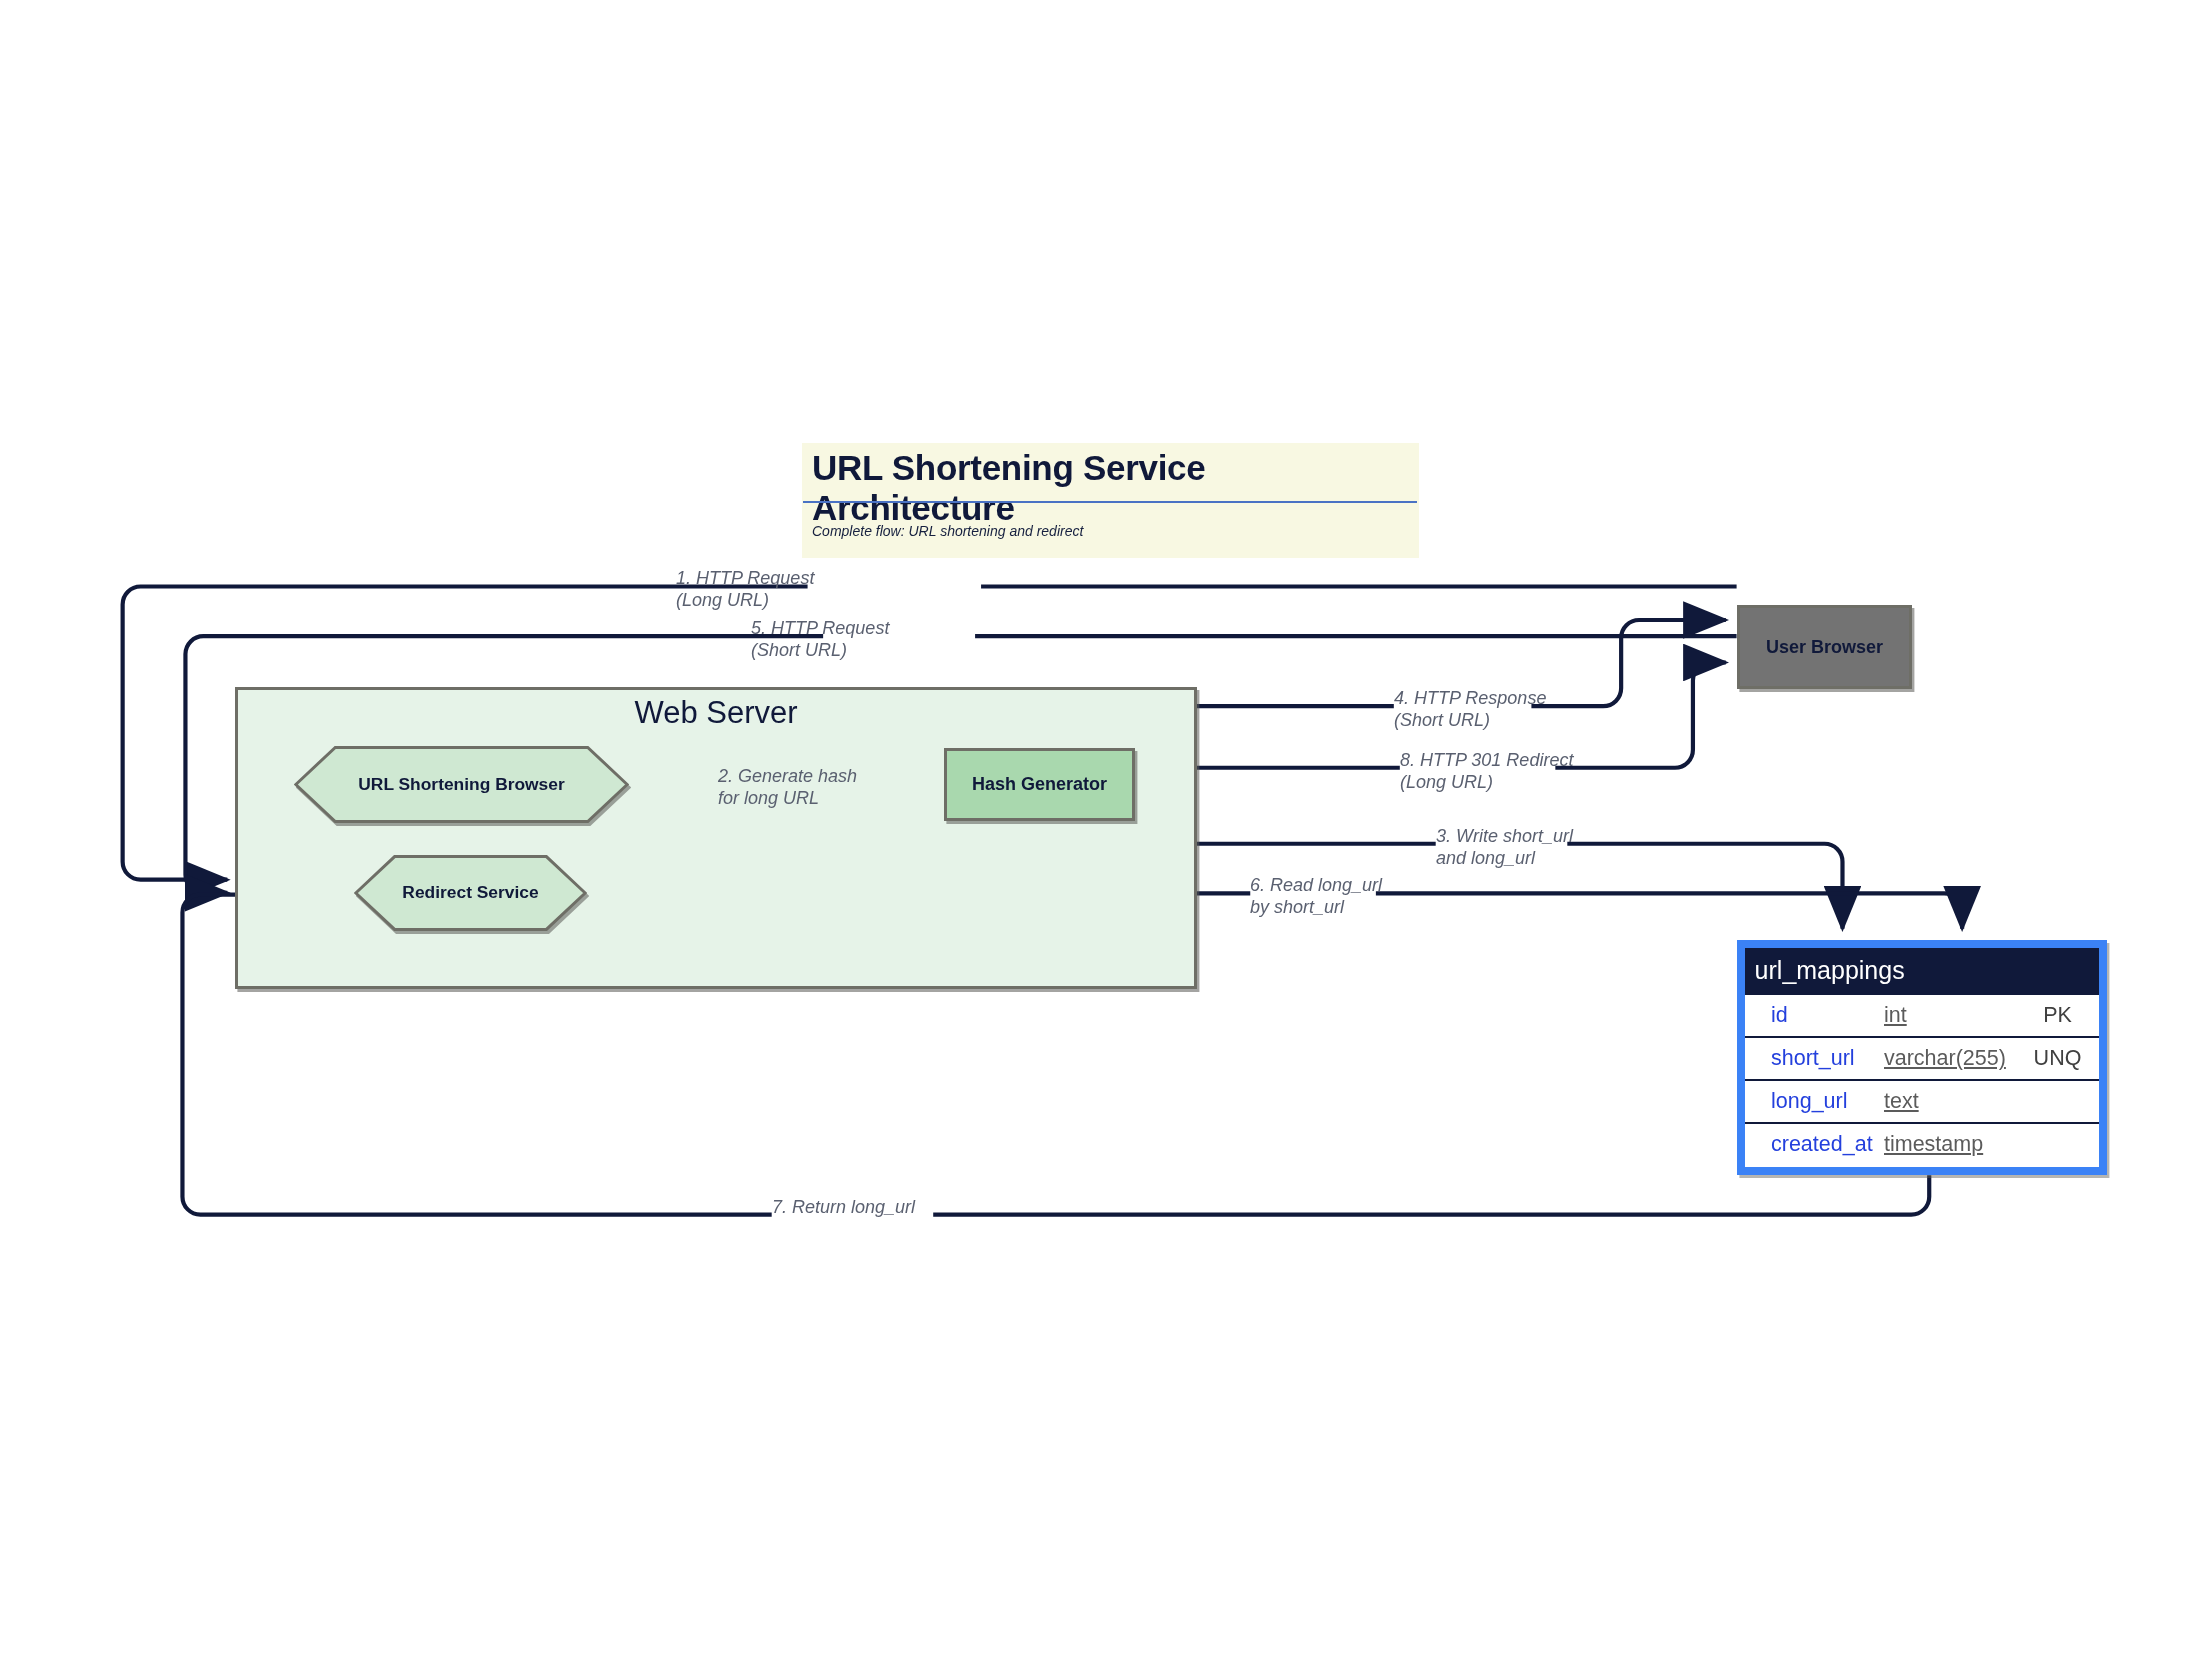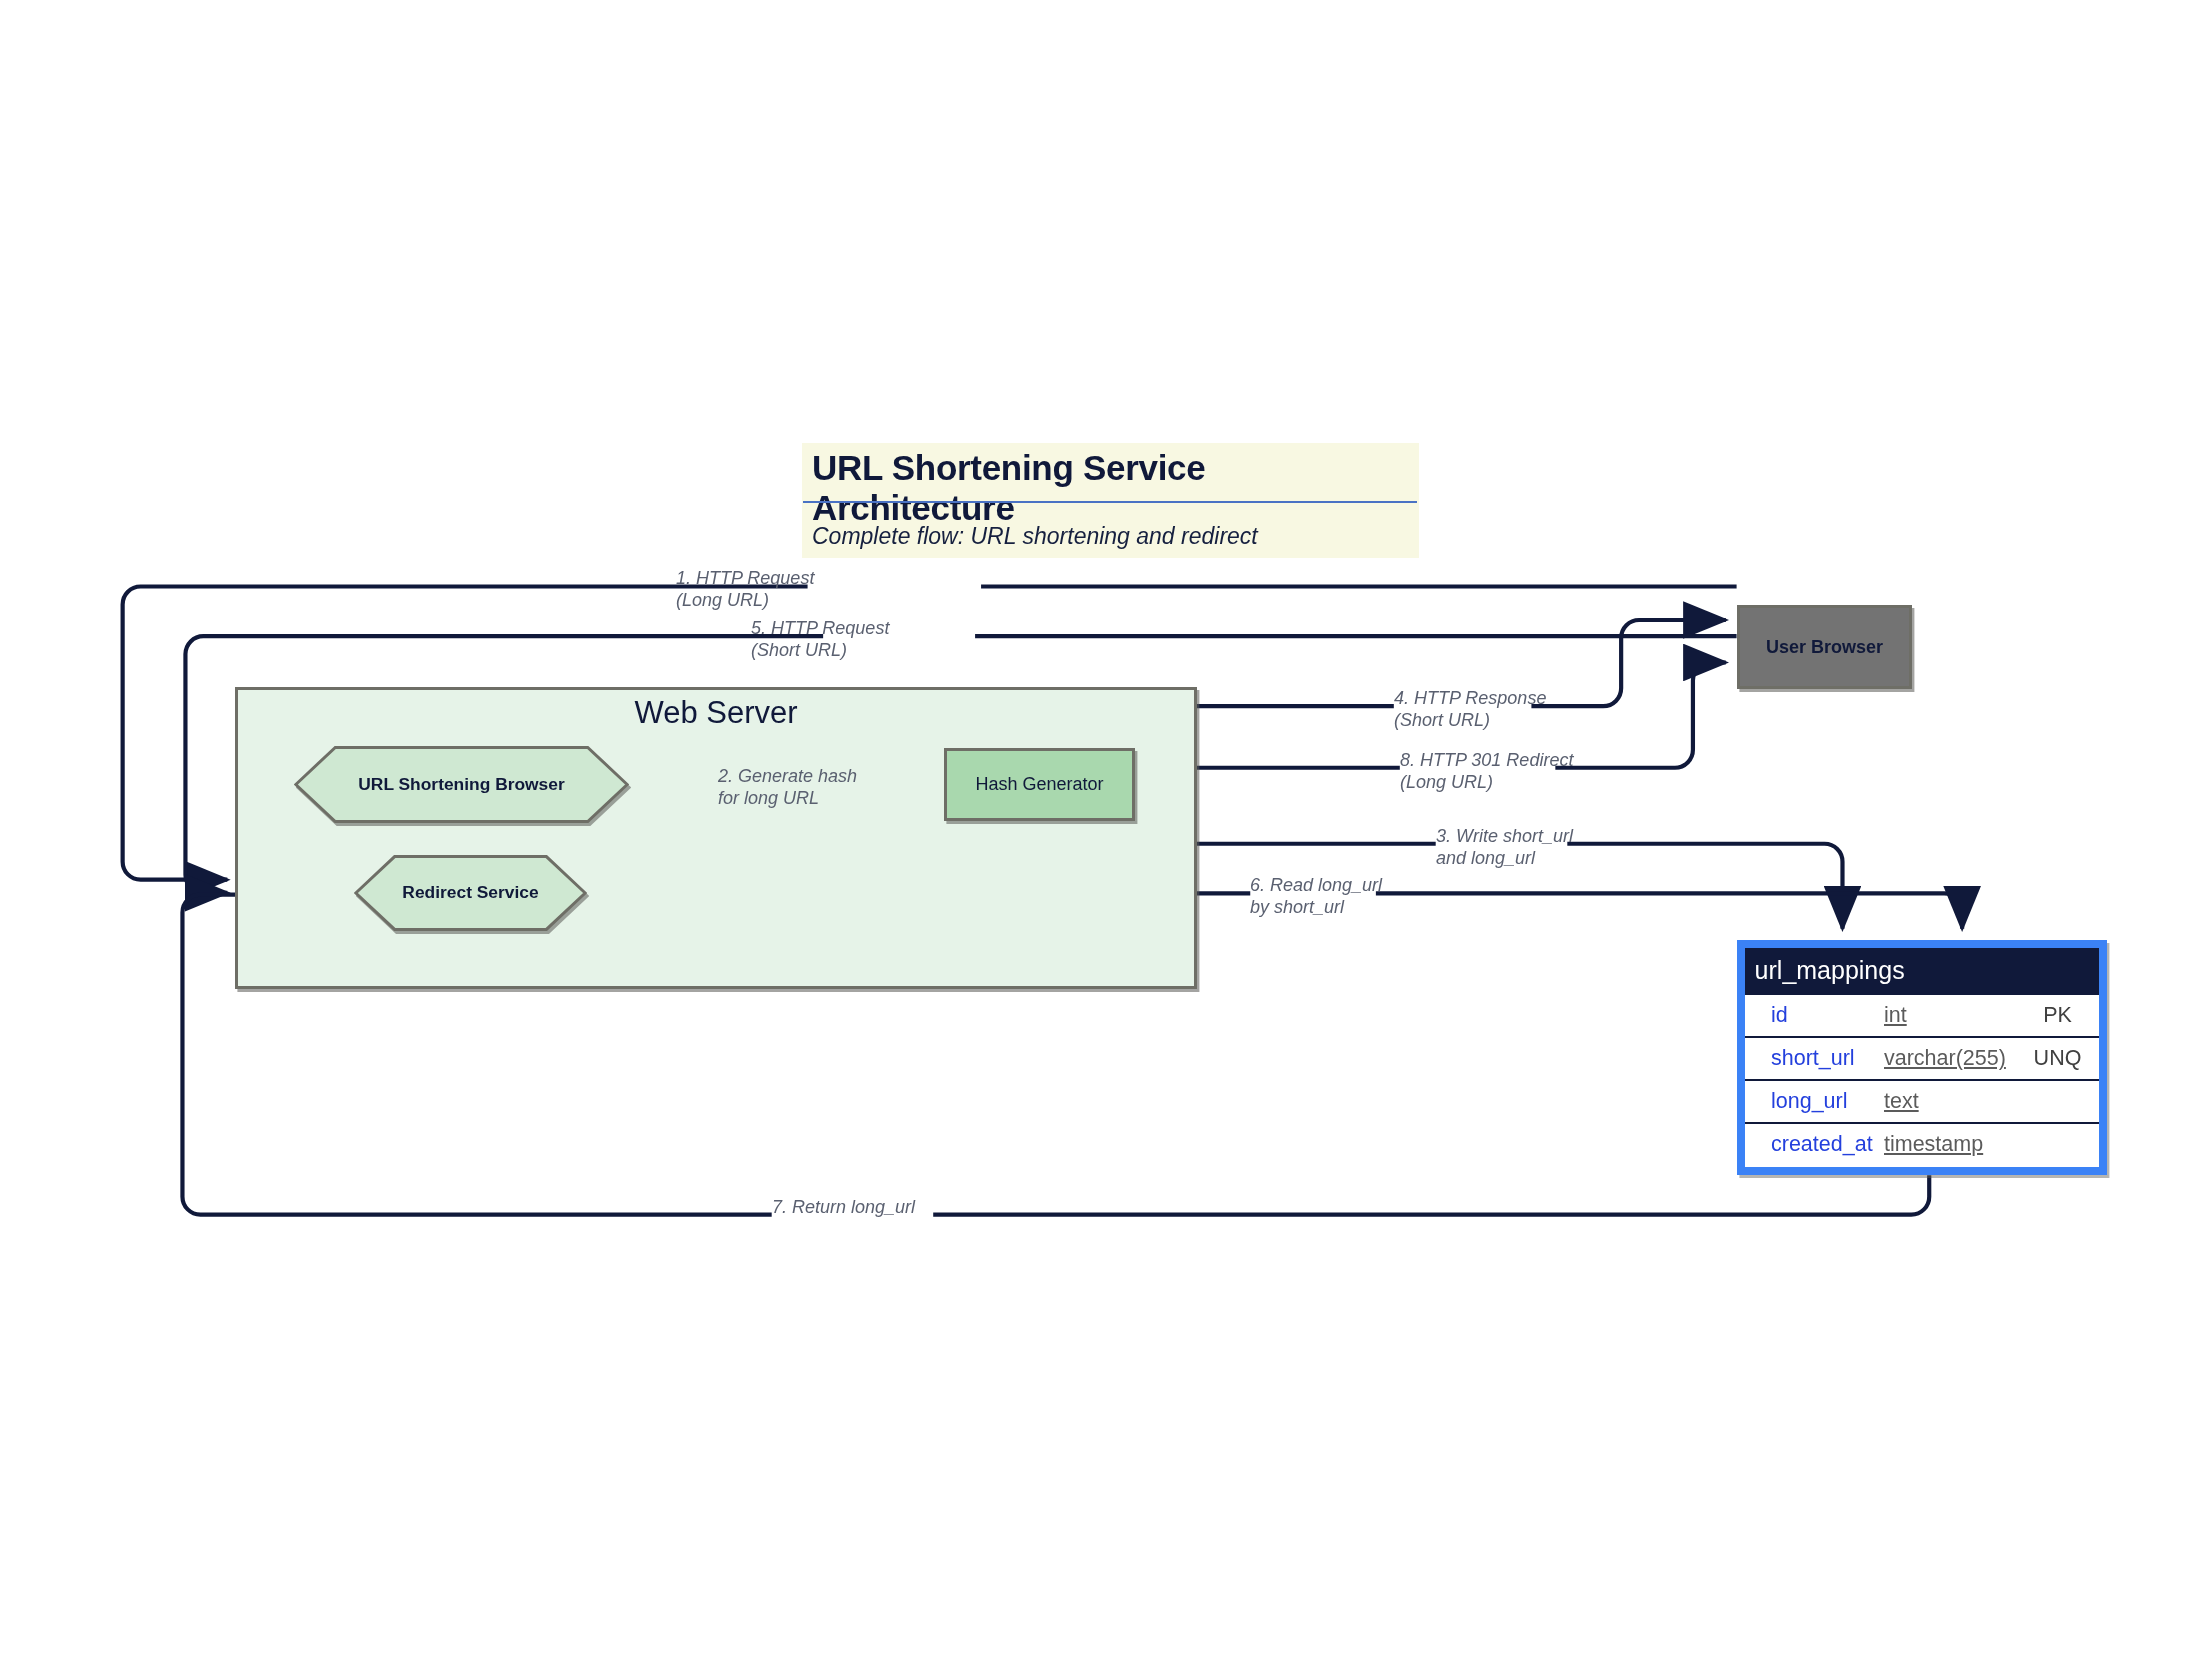--- a/index.html
+++ b/index.html
@@ -9,21 +9,21 @@
   svg#wires{position:absolute;left:0;top:0;width:2205px;height:1654px;pointer-events:none;}
 
   
   .title-block{position:absolute;left:802px;top:443px;width:617px;height:115px;
                background:#f8f8e2;}
   .title-text{position:absolute;left:812px;top:448px;width:604px;
               font-size:35px;font-weight:bold;color:#10193a;letter-spacing:-0.3px;}
   .title-rule{position:absolute;left:803px;top:501px;width:614px;height:2.4px;
               background:#4a72c4;}
   .subtitle-text{position:absolute;left:812px;top:523px;width:604px;
-                 font-size:23px;font-style:italic;color:#16203f;}
+                 font-size:14px;font-style:italic;color:#16203f;}
 
   
   .cluster{position:absolute;left:235px;top:687px;width:962px;height:302px;
            background:#e6f3e8;border:3px solid #6e6e66;box-sizing:border-box;
            box-shadow:2.4px 3px 0 rgba(90,90,85,0.55);}
   .cluster-title{position:absolute;left:235px;top:695px;width:962px;text-align:center;
                  font-size:31px;color:#10193a;}
 
   
   .hex{position:absolute;display:flex;align-items:center;justify-content:center;
@@ -32,21 +32,21 @@
   .hex span{position:relative;font-size:17.4px;font-weight:bold;color:#10193a;
             text-align:center;line-height:1.1;z-index:2;}
   #hex-shorten{left:294px;top:745px;width:335px;height:79px;}
   #hex-redirect{left:354px;top:854px;width:233px;height:78px;}
 
   
   .procbox{position:absolute;left:944px;top:748px;width:191px;height:73px;
            background:#a9d8ae;border:3px solid #6e6e66;box-sizing:border-box;
            display:flex;align-items:center;justify-content:center;
            box-shadow:2.4px 3px 0 rgba(90,90,85,0.55);}
-  .procbox span{font-size:18px;font-weight:normal;color:#10193a;}
+  .procbox span{font-size:18px;font-weight:bold;color:#10193a;}
 
   
   .ext-node{position:absolute;left:1737px;top:605px;width:175px;height:84px;
             background:#737373;border:3px solid #6e6e66;box-sizing:border-box;
             display:flex;align-items:center;justify-content:center;
             box-shadow:2.4px 3px 0 rgba(90,90,85,0.55);}
   .ext-node span{font-size:18px;font-weight:bold;color:#10193a;}
 
   
   .ertable{position:absolute;left:1737px;top:940px;width:370px;height:235px;

